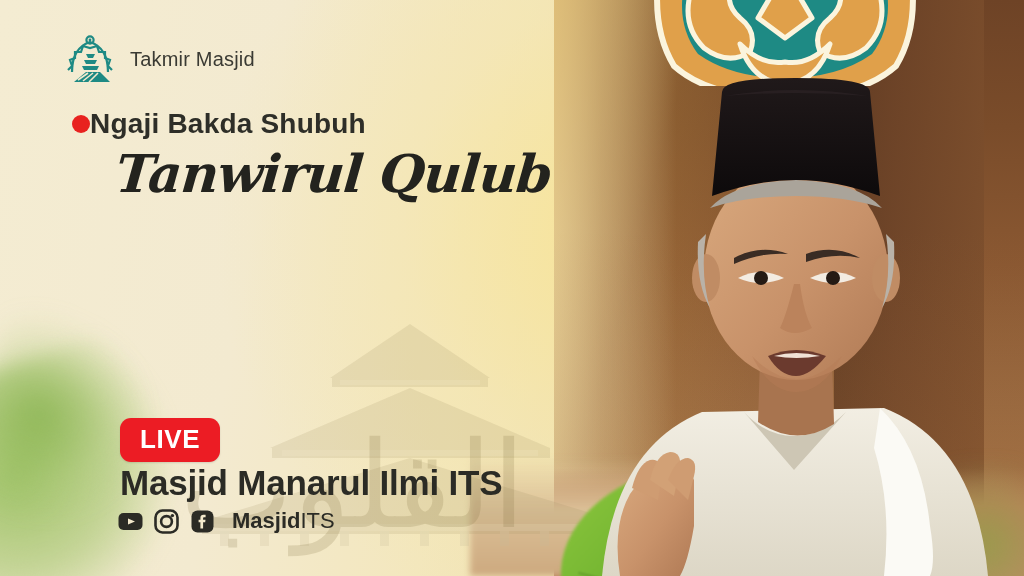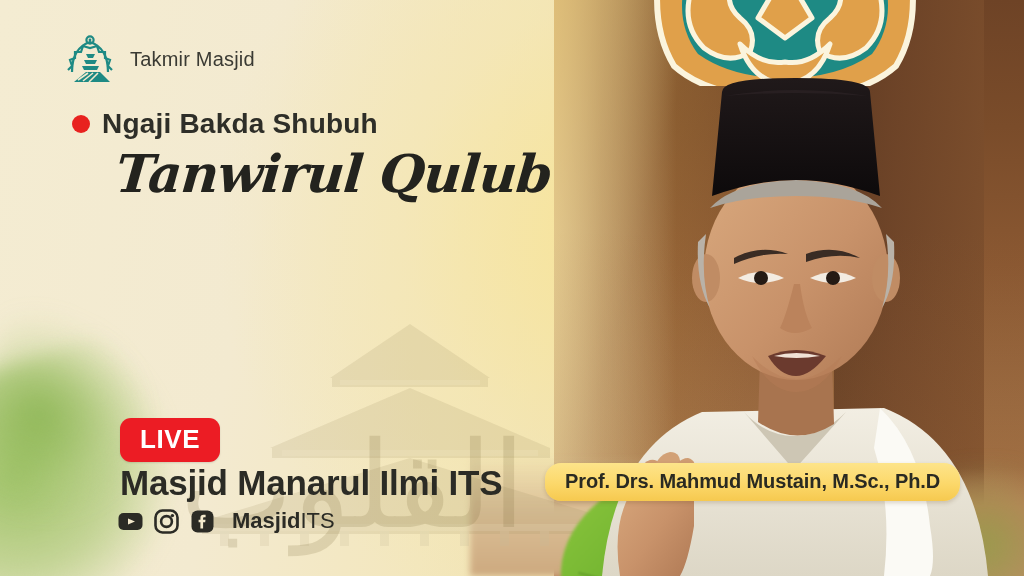--- a/index.html
+++ b/index.html
@@ -93,21 +93,21 @@
   .brand-mark{width:56px;height:56px;flex:0 0 56px;}
   .brand-text{display:flex;line-height:1;}
   .brand-line1{
     font-size:20px;color:#3a3a33;letter-spacing:.2px;margin-bottom:3px;font-weight:400;
   }
   .brand-line2{
     font-size:25px;color:#23231f;font-weight:700;letter-spacing:-.2px;
   }
 
   .kicker{
-    position:absolute;left:14px;top:108px;display:flex;align-items:center;gap:12px;
+    position:absolute;left:14px;top:108px;display:flex;align-items:center;
   }
   .red-dot{width:18px;height:18px;border-radius:50%;background:#e8221f;flex:0 0 18px;}
   .kicker-text{font-size:28px;font-weight:700;color:#2e2e28;letter-spacing:.2px;}
 
   .script-title{
     position:absolute;left:58px;top:143px;
     font-family:"DejaVu Serif","Liberation Serif",serif;
     font-style:italic;font-weight:700;font-size:52px;color:#23231e;
     letter-spacing:-1px;transform:skewX(-5deg);
   }
@@ -327,15 +327,14 @@
           <rect x="1.5" y="1.5" width="22" height="22" rx="6" fill="#2b2b25"></rect>
           <path d="M15.6 8.2h-1.7c-.5 0-.8.3-.8.9v1.6h2.4l-.3 2.6h-2.1v6.1h-2.7v-6.1H8.6v-2.6h1.8V8.8c0-1.9 1.1-3 3-3h2.2z" fill="#f3e9cc"></path>
         </svg>
       </span>
       <span class="soc-handle">
         <b>Masjid</b><span>ITS</span>
       </span>
     </div>
   </div>
 
-  <div class="speaker-badge">Prof. Drs. Mahmud Mustain, M.Sc., Ph.D</div>
 
 </div>
 
 </body></html>

